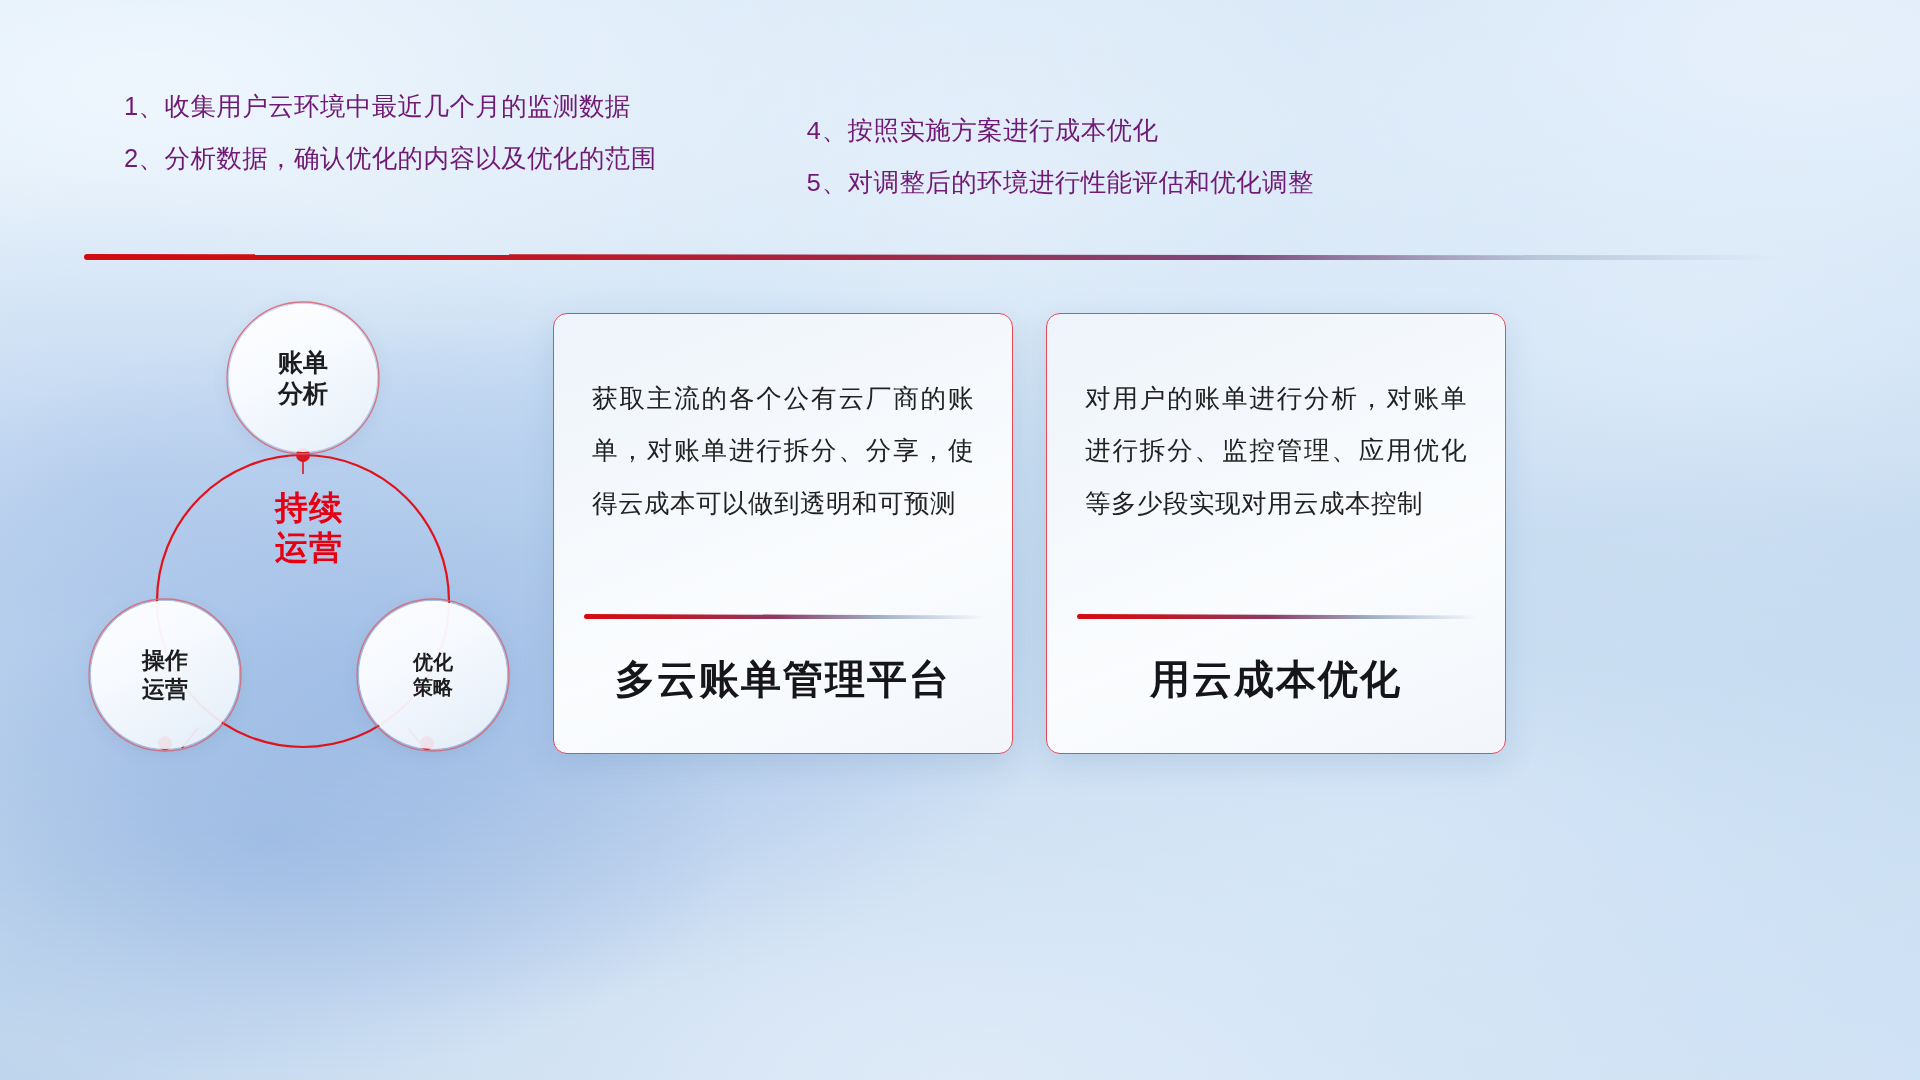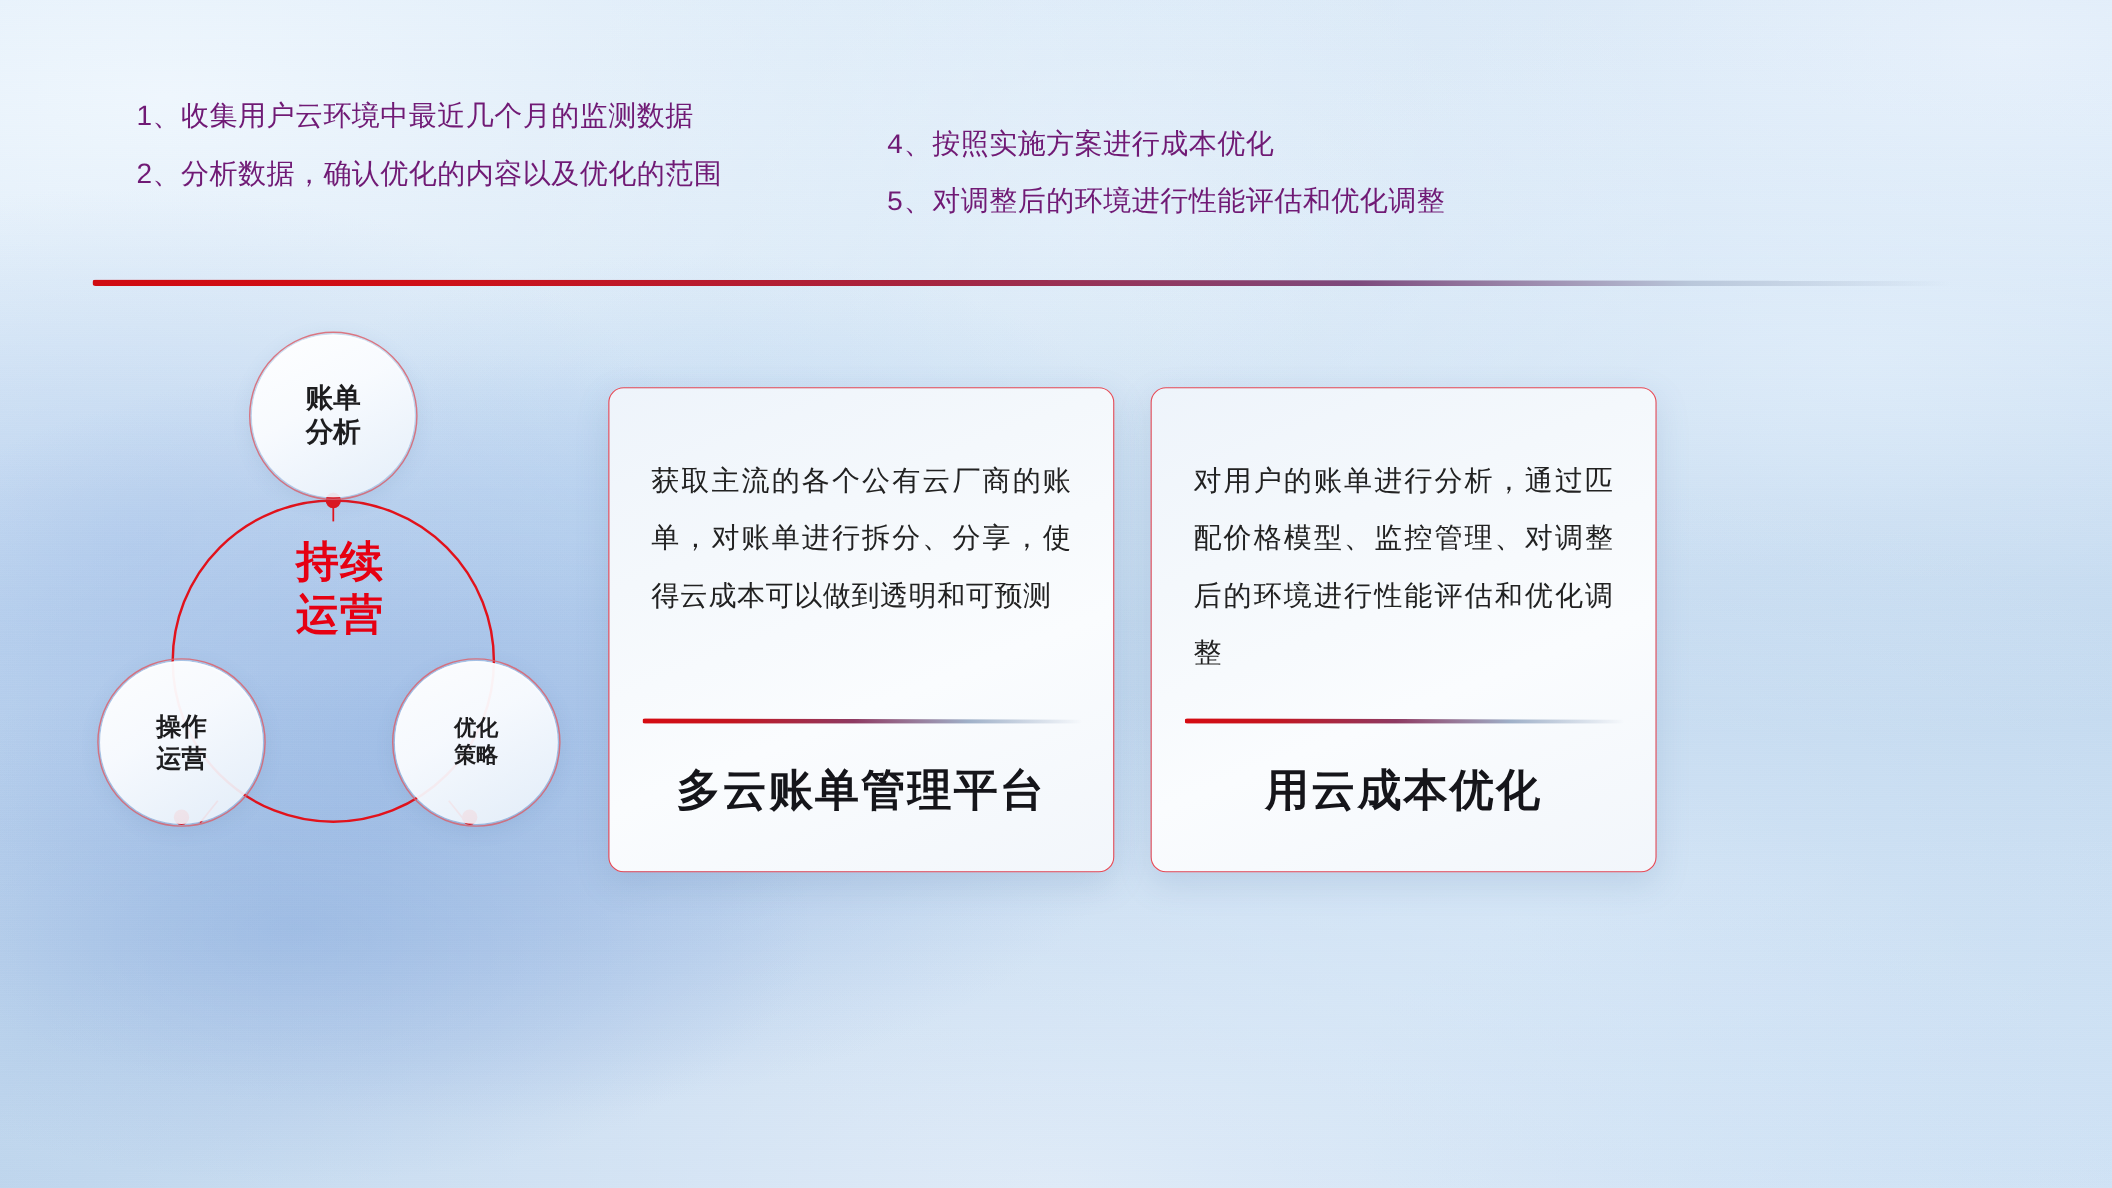--- a/index.html
+++ b/index.html
@@ -74,31 +74,30 @@
     background:
       linear-gradient(150deg, rgba(255,255,255,.97) 0%, rgba(250,252,255,.95) 42%, rgba(232,241,250,.90) 100%);
     box-shadow:0 4px 18px rgba(90,125,170,.16), inset 0 1px 2px rgba(255,255,255,.9);
   }
   #bubble-top    { left:159px; top:16px;  width:148px; height:148px; font-size:25px; }
   #bubble-left   { left:21px;  top:313px; width:148px; height:148px; font-size:23px;align-items:center; }
   #bubble-right  { left:289px; top:313px; width:148px; height:148px; font-size:20px; }
   #center-label {
     position:absolute; left:189px; top:200px; width:100px;
     text-align:center; color:#e60012; font-weight:bold;
-    font-size:39px; line-height:1.22; letter-spacing:1px;
+    font-size:33px; line-height:1.22; letter-spacing:1px;
   }
 
   
   .card {
     position:absolute; top:313px; width:460px; height:441px;
     border:1.6px solid #e84a55; border-radius:14px;
     background:linear-gradient(158deg,#eef4fb 0%,#f4f8fc 30%,#fafcfe 62%,#f2f6fb 100%);
     box-shadow:0 10px 30px rgba(90,125,170,.18);
     padding:58px 38px 0 38px;
-    margin-top:39px;
   }
   #card-1 { left:553px; }
   #card-2 { left:1046px; }
   .card-body {
     font-size:25.5px; color:#222; line-height:2.05;
     letter-spacing:.5px; text-align:justify;
   }
   .card-rule {
     position:absolute; left:30px; bottom:134px; width:400px; height:5px;
     background:linear-gradient(90deg,#d60b12 0%,#c41520 20%,#8e3a62 48%,#9fb0c8 74%,rgba(196,210,228,0) 100%);
@@ -181,16 +180,16 @@
 
 </div>
 
 <div class="card" id="card-1">
   <div class="card-body">获取主流的各个公有云厂商的账单，对账单进行拆分、分享，使得云成本可以做到透明和可预测</div>
   <div class="card-rule"></div>
   <div class="card-title">多云账单管理平台</div>
 </div>
 
 <div class="card" id="card-2">
-  <div class="card-body">对用户的账单进行分析，通过匹配价格模型、监控管理、对调整后的环境进行性能评估和优化调整</div>
+  <div class="card-body">对用户的账单进行分析，对账单进行拆分、监控管理、应用优化等多少段实现对用云成本控制</div>
   <div class="card-rule"></div>
   <div class="card-title">用云成本优化</div>
 </div>
 
 </body></html>

